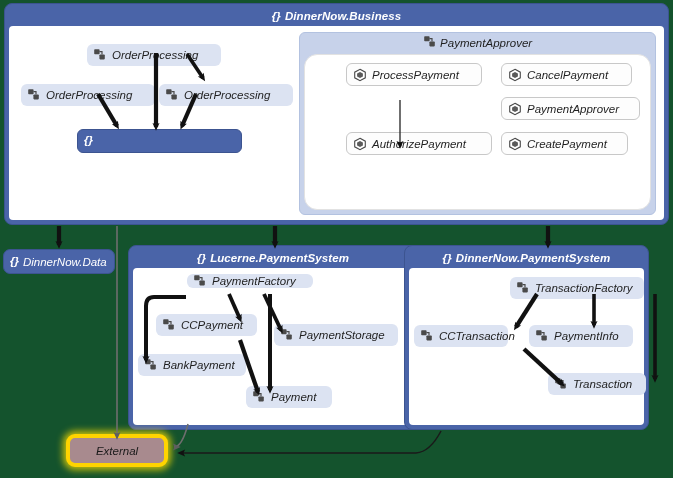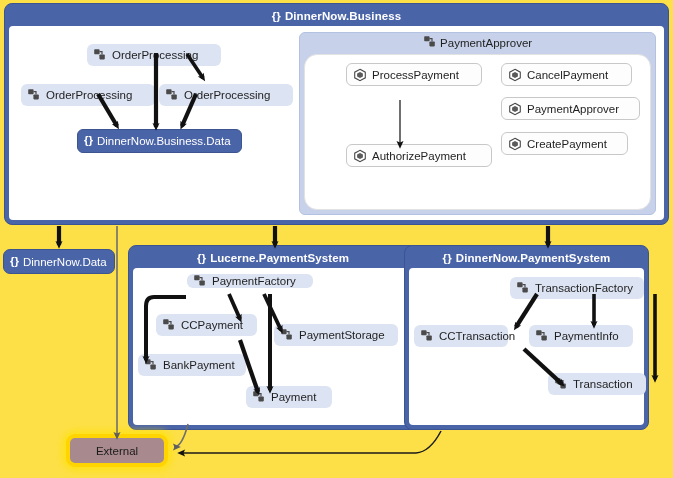--- a/index.html
+++ b/index.html
@@ -8,21 +8,22 @@
     background: #ffffff;
   }
   body {
     font-family: "Liberation Sans", sans-serif;
   }
   #canvas {
     position: relative;
     width: 673px;
     height: 478px;
     overflow: hidden;
-    background: #fde047;
+    background: #14532d;
+    font-style: italic;
   }
   
   .ns-box {
     position: absolute;
     box-sizing: border-box;
     background: #4A64A8;
     border-radius: 8px;
     border: 1px solid #3C5490;
     padding: 3px;
   }
@@ -172,21 +173,20 @@
             <rect x="1.2" y="1.2" width="5.4" height="5" rx="0.8" fill="#4A4A4A"></rect>
             <rect x="6.4" y="6.4" width="5.4" height="5" rx="0.8" fill="#4A4A4A"></rect>
             <path d="M6.4 3.6 L9 3.6 L9 6.6" stroke="#4A4A4A" stroke-width="1.2" fill="none"></path>
           </svg>
         </span>
         <span class="node-label">OrderProcessing</span>
       </div>
 
       <div class="node node-ns" style="left:68px; top:103px; width:165px; height:24px;">
         <span class="ns-glyph">{}</span>
-        <span class="node-label">DinnerNow.Business.Data</span>
       </div>
 
       <div class="grp-box" style="left:290px; top:6px; width:357px; height:183px;">
         <div class="grp-title">
           <span class="icon" style="vertical-align:-2px; display:inline-flex;">
             <svg width="14" height="14" viewBox="0 0 14 14">
               <rect x="1.2" y="1.2" width="5.4" height="5" rx="0.8" fill="#4A4A4A"></rect>
               <rect x="6.4" y="6.4" width="5.4" height="5" rx="0.8" fill="#4A4A4A"></rect>
               <path d="M6.4 3.6 L9 3.6 L9 6.6" stroke="#4A4A4A" stroke-width="1.2" fill="none"></path>
             </svg>
@@ -198,21 +198,21 @@
           <div class="node node-method" style="left:41px; top:8px; width:136px; height:23px;">
             <span class="icon">
               <svg width="14" height="14" viewBox="0 0 14 14">
                 <path d="M7 1.3 L12.3 4.2 L12.3 9.8 L7 12.7 L1.7 9.8 L1.7 4.2 Z" fill="#FFFFFF" stroke="#4A4A4A" stroke-width="1.1"></path>
                 <path d="M7 4.0 L9.9 5.6 L9.9 8.4 L7 10.0 L4.1 8.4 L4.1 5.6 Z" fill="#5A5A5A"></path>
               </svg>
             </span>
             <span class="node-label">ProcessPayment</span>
           </div>
 
-          <div class="node node-method" style="left:41px; top:77px; width:146px; height:23px;margin-top:12px;">
+          <div class="node node-method" style="left:41px; top:77px; width:146px; height:23px;">
             <span class="icon">
               <svg width="14" height="14" viewBox="0 0 14 14">
                 <path d="M7 1.3 L12.3 4.2 L12.3 9.8 L7 12.7 L1.7 9.8 L1.7 4.2 Z" fill="#FFFFFF" stroke="#4A4A4A" stroke-width="1.1"></path>
                 <path d="M7 4.0 L9.9 5.6 L9.9 8.4 L7 10.0 L4.1 8.4 L4.1 5.6 Z" fill="#5A5A5A"></path>
               </svg>
             </span>
             <span class="node-label">AuthorizePayment</span>
           </div>
 
           <div class="node node-method" style="left:196px; top:8px; width:131px; height:23px;">

